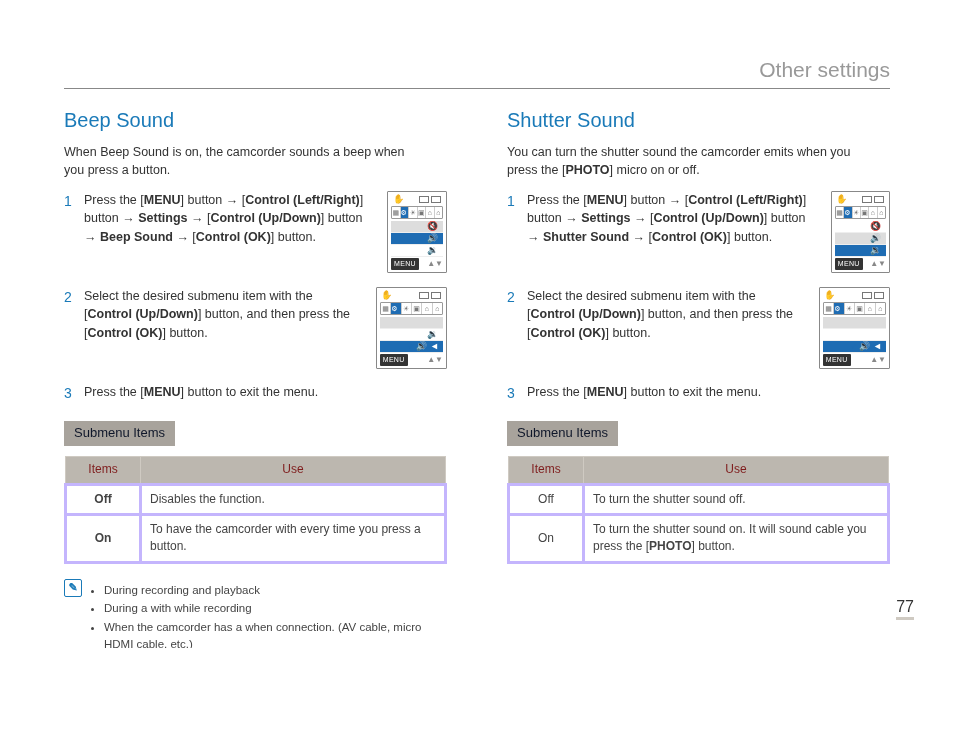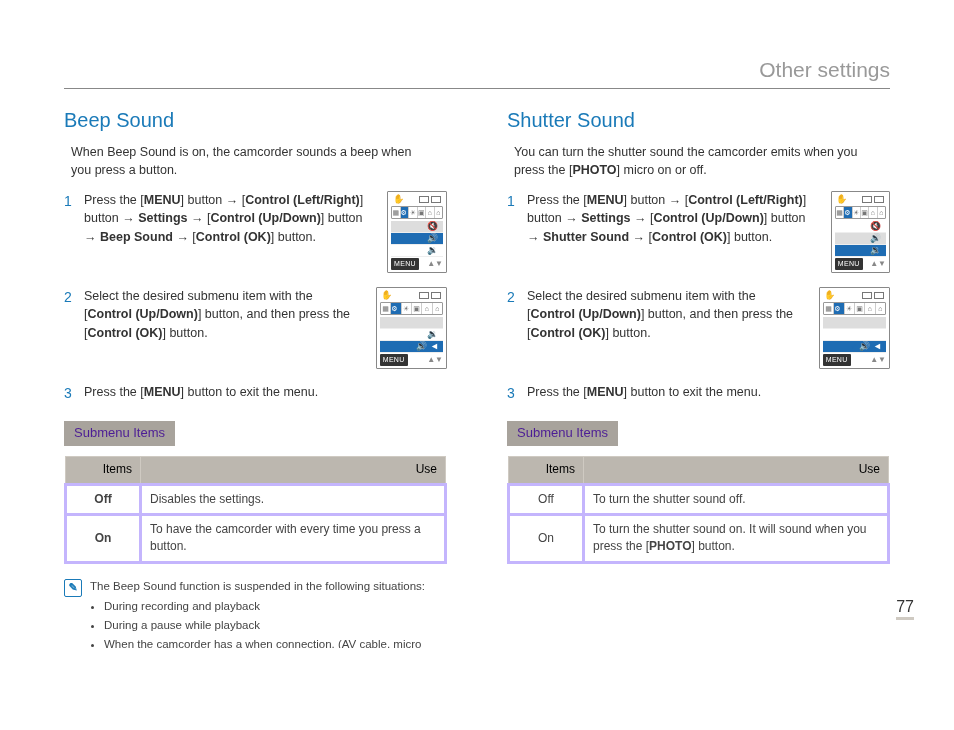--- a/index.html
+++ b/index.html
@@ -16,21 +16,21 @@
   .page { width:954px; height:648px; position:relative; box-sizing:border-box;
     padding:46px 64px 0 64px; }
   .page-head { position:absolute; top:55px; left:64px; right:64px;
     display:flex; justify-content:flex-end; align-items:baseline; }
   .page-head .title { color:#999; font-size:21px; font-weight:400; }
   hr.top-rule { position:absolute; top:88px; left:64px; right:64px;
     border:0; border-top:1px solid #888; margin:0; }
   .cols { display:flex; gap:60px; position:absolute; top:106px; left:64px; right:64px; }
   .col { flex:1 1 0; min-width:0; }
   h2.sec { color:var(--link-blue); font-weight:400; font-size:20px; margin:0 0 8px 0; }
-  p.lead { margin:0 0 12px 7px; max-width:360px; }
+  p.lead { margin:0 0 12px 0; max-width:360px; }
   .stepblock { display:flex; align-items:flex-start; gap:16px; margin-bottom:14px; }
   .stepbody { flex:1 1 auto; }
   ol.steps { list-style:none; padding:0; margin:0; }
   ol.steps > li { position:relative; padding-left:20px; margin-bottom:14px; }
   ol.steps > li > .num { position:absolute; left:0; top:0; color:var(--link-blue);
     font-weight:400; font-size:14px; }
   .b { font-weight:700; }
 
   
   .lcd { width:138px; border:1px solid #888; background:#fff; border-radius:1px;
@@ -55,25 +55,25 @@
   .lcd .foot { display:flex; justify-content:space-between; align-items:center;
     margin-top:2px; height:10px; }
   .lcd .menu-tag { background:#333; color:#fff; font-size:7px; padding:1px 3px;
     border-radius:1px; letter-spacing:0.3px; }
   .lcd .arrows { color:#888; font-size:8px; }
   
   .lcd .row.spacer { background:#fff; }
   .lcd .check::before { content:"✓"; color:var(--sel-blue); font-size:8px; margin-right:2px; }
 
   
-  .band { display:inline-block; background:var(--band-gray); color:#4c1d95;
+  .band { display:inline-block; background:var(--band-gray); color:#0f172a;
     padding:3px 10px; font-size:13px; margin:6px 0 10px 0; }
   table.sub { border-collapse:collapse; width:100%; font-size:12px; }
-  table.sub th { background:var(--table-head); color:#000000; font-weight:400;
-    padding:4px 8px; text-align:right; border:1px solid #cfcac2; }
+  table.sub th { background:var(--table-head); color:#7f1d1d; font-weight:400;
+    padding:4px 8px; text-align:center; border:1px solid #cfcac2; }
   table.sub td { padding:5px 8px; border:3px solid #c4b5fd; color:#444; }
   table.sub td.c1 { text-align:center; width:56px; white-space:nowrap; }
 
   
   .note { display:flex; gap:8px; margin-top:14px; font-size:11.5px; color:#444; }
   .note .icon { flex:0 0 auto; width:16px; height:16px; border:1px solid var(--link-blue);
     border-radius:2px; display:flex; align-items:center; justify-content:center;
     color:var(--link-blue); font-weight:700; font-size:11px; margin-top:1px; }
   .note ul { margin:4px 0 8px 0; padding-left:14px; }
   .note li { margin-bottom:2px; }
@@ -192,36 +192,35 @@
       <table class="sub">
         <thead>
             <tr>
           <th>Items</th>
           <th>Use</th>
         </tr>
           </thead>
         <tbody>
           <tr>
             <td class="c1 b">Off</td>
-            <td>Disables the settings.</td>
+            <td>Disables the function.</td>
           </tr>
           <tr>
             <td class="c1 b">On</td>
             <td>To have the camcorder with every time you press a button.</td>
           </tr>
         </tbody>
       </table>
 
       <div class="note">
         <div class="icon">✎</div>
         <div>
-          <div>The Beep Sound function is suspended in the following situations:</div>
           <ul>
             <li>During recording and playback</li>
-            <li>During a pause while playback</li>
+            <li>During a with while recording</li>
             <li>When the camcorder has a when connection. (AV cable, micro HDMI cable, etc.)</li>
           </ul>
         </div>
       </div>
     </div>
 
     <div class="col">
       <h2 class="sec">Shutter Sound</h2>
       <p class="lead">
         <span>You can turn the shutter sound the camcorder emits when you press the [</span><span class="b">PHOTO</span><span>] micro on or off.</span>
@@ -326,21 +325,21 @@
         </tr>
           </thead>
         <tbody>
           <tr>
             <td class="c1">Off</td>
             <td>To turn the shutter sound off.</td>
           </tr>
           <tr>
             <td class="c1">On</td>
             <td>
-              <span>To turn the shutter sound on. It will sound when you press the [</span><span class="b">PHOTO</span><span>] button.</span>
+              <span>To turn the shutter sound on. It will sound cable you press the [</span><span class="b">PHOTO</span><span>] button.</span>
             </td>
           </tr>
         </tbody>
       </table>
     </div>
   </div>
 
   <div class="pgnum">
     <span class="n">77</span>
   </div>

